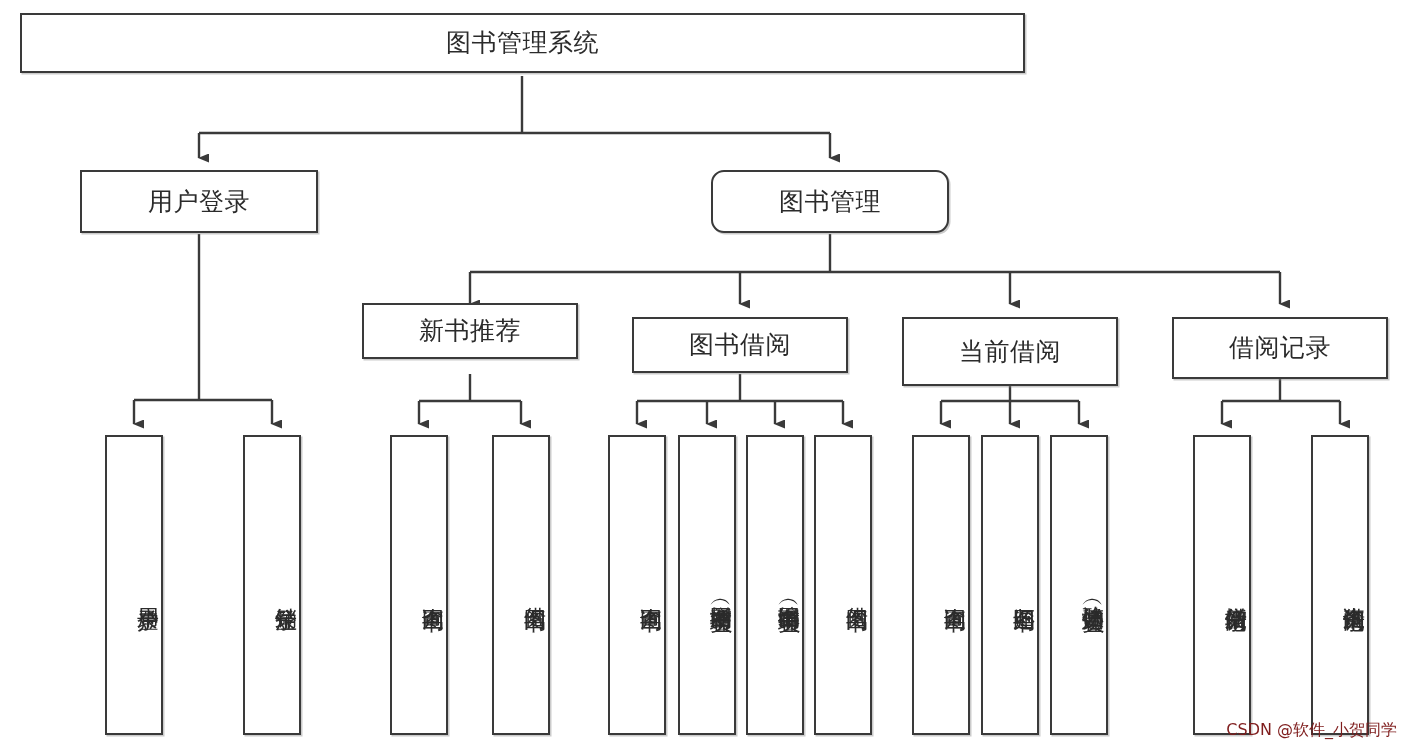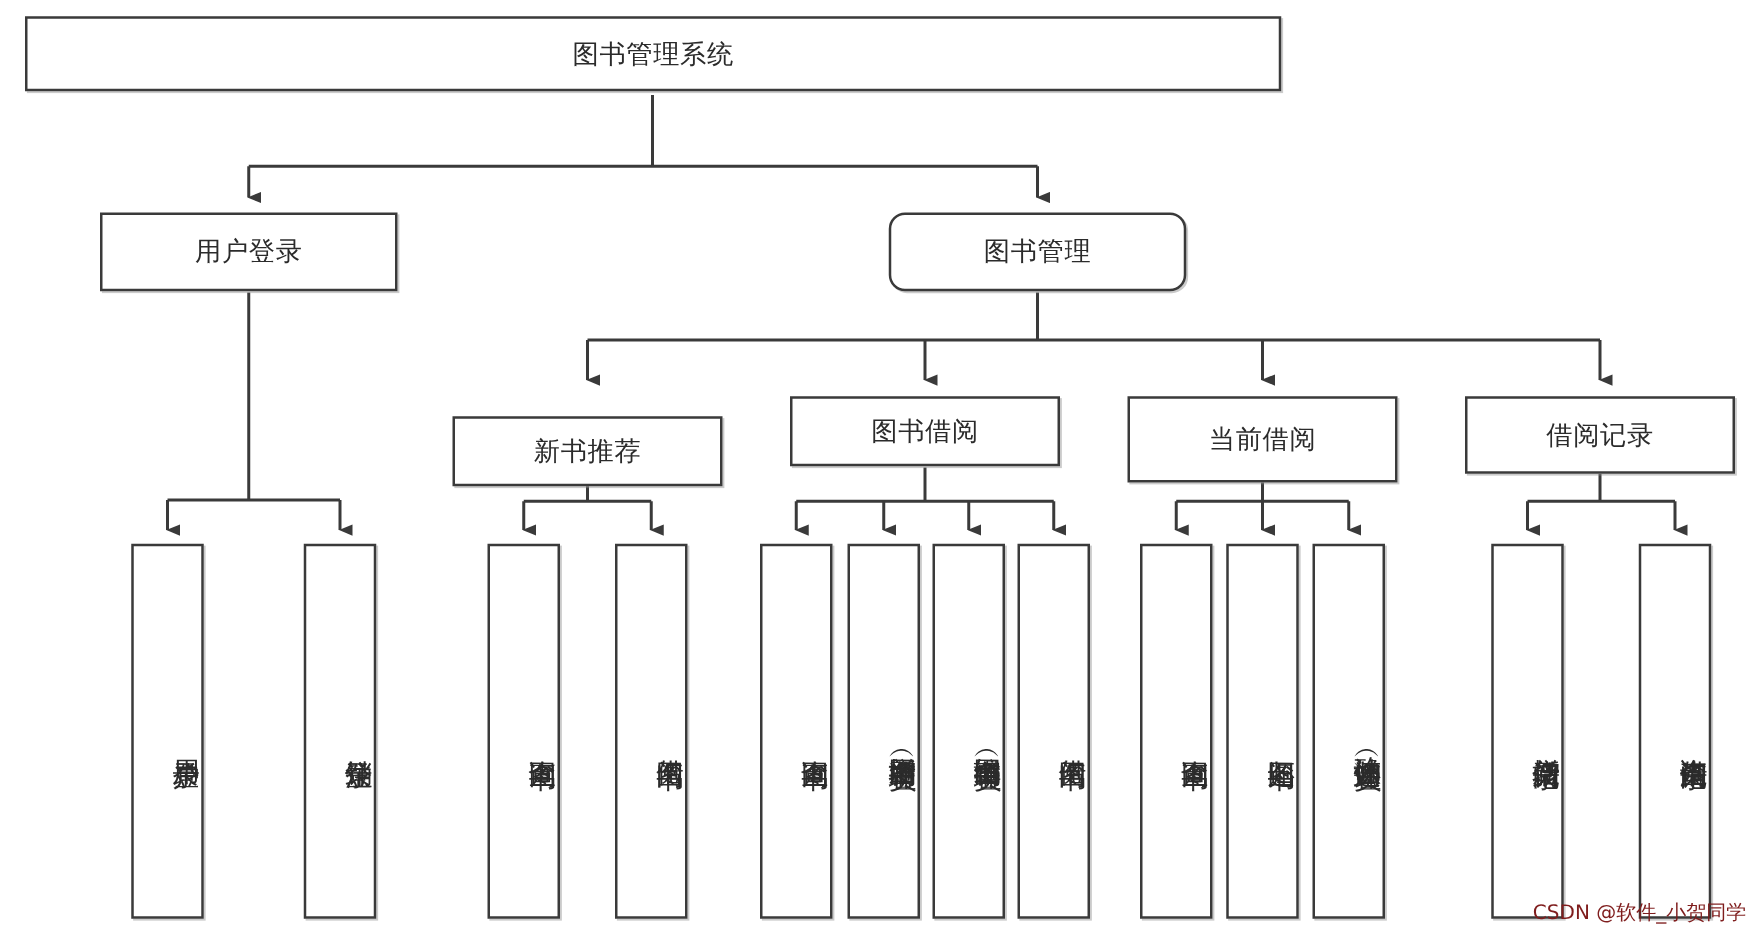--- a/index.html
+++ b/index.html
@@ -34,21 +34,21 @@
     color: #2b2b2b;
     display: flex;
     align-items: center;
     justify-content: center;
     text-align: center;
     line-height: 1.18;
     z-index: 2;
     box-shadow: 1.5px 1.5px 0 rgba(140,140,140,0.45);
   }
   .node.horiz {
-    font-size: 21px;
+    font-size: 25px;
     letter-spacing: 0.5px;
   }
   .node.vert {
     writing-mode: vertical-rl;
     text-orientation: upright;
     font-size: 22px;
     letter-spacing: 1px;
     padding-top: 14px;
     align-items: flex-start;
     justify-content: center;
@@ -139,21 +139,21 @@
     <span class="nlabel">图书管理系统</span>
   </div>
 
   <div class="node horiz" style="left:80px; top:170px; width:238px; height:63px;">
     <span class="nlabel">用户登录</span>
   </div>
   <div class="node horiz" style="left:711px; top:170px; width:238px; height:63px;border-radius:13px;">
     <span class="nlabel">图书管理</span>
   </div>
 
-  <div class="node horiz" style="left:362px; top:333px; width:216px; height:56px;">
+  <div class="node horiz" style="left:362px; top:303px; width:216px; height:56px;">
     <span class="nlabel">新书推荐</span>
   </div>
   <div class="node horiz" style="left:632px; top:317px; width:216px; height:56px;text-align:right;">
     <span class="nlabel">图书借阅</span>
   </div>
   <div class="node horiz" style="left:902px; top:317px; width:216px; height:69px;">
     <span class="nlabel">当前借阅</span>
   </div>
   <div class="node horiz" style="left:1172px; top:317px; width:216px; height:62px;">
     <span class="nlabel">借阅记录</span>

